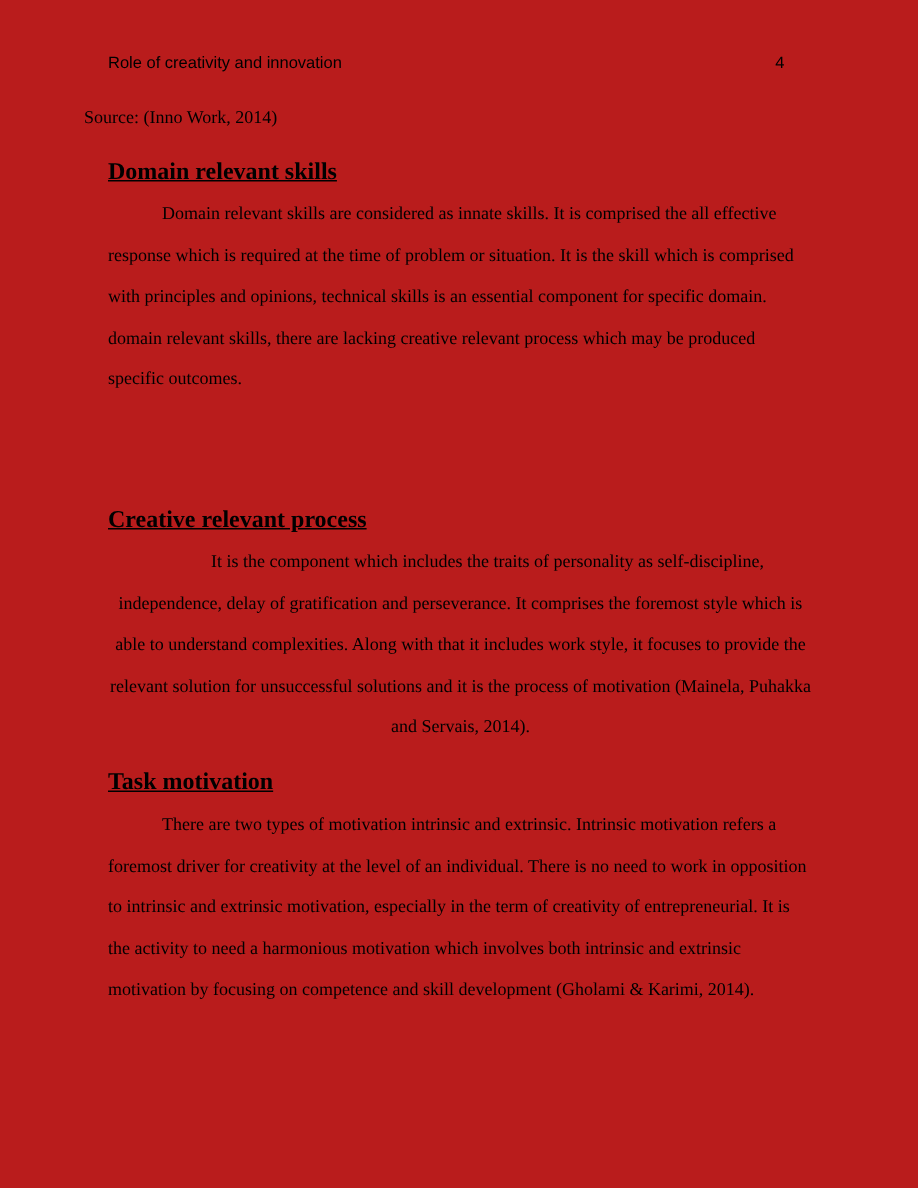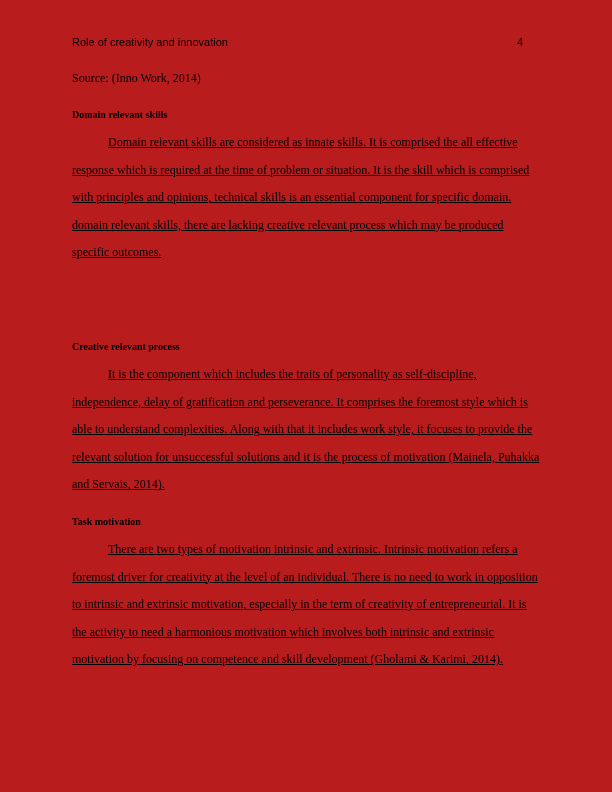--- a/index.html
+++ b/index.html
@@ -27,52 +27,52 @@
     font-family: "Liberation Sans", "DejaVu Sans", sans-serif;
     font-size: 11px;
     line-height: 14px;
     color: #000000;
   }
   .page-number {
     margin-right: 17px;
   }
   .source-line {
     position: absolute;
-    left: 72px;
+    left: 56px;
     top: 71px;
     font-size: 12px;
     line-height: 15px;
     white-space: nowrap;
     text-align: right;
   }
   .section-heading {
     position: absolute;
     left: 72px;
-    font-size: 10px;
+    font-size: 16px;
     font-weight: bold;
     line-height: 14px;
     white-space: nowrap;
+    text-decoration: underline;
   }
   .heading-domain   { top: 108px; }
   .heading-creative { top: 340px; }
   .heading-task     { top: 515px; }
   .paragraph {
     position: absolute;
     left: 72px;
     width: 470px;
     font-size: 12px;
     line-height: 27.6px;
   }
   .para-domain   { top: 129px; }
-  .para-creative { top: 361px; }
+  .para-creative { top: 361px; text-align: center; }
   .para-task     { top: 536px; }
   .para-line {
     white-space: nowrap;
     overflow: visible;
-    text-decoration: underline;
   }
   .paragraph .para-line:first-child {
     text-indent: 36px;
   }
 </style>
 </head>
 <body>
 
 <div class="page">
 

